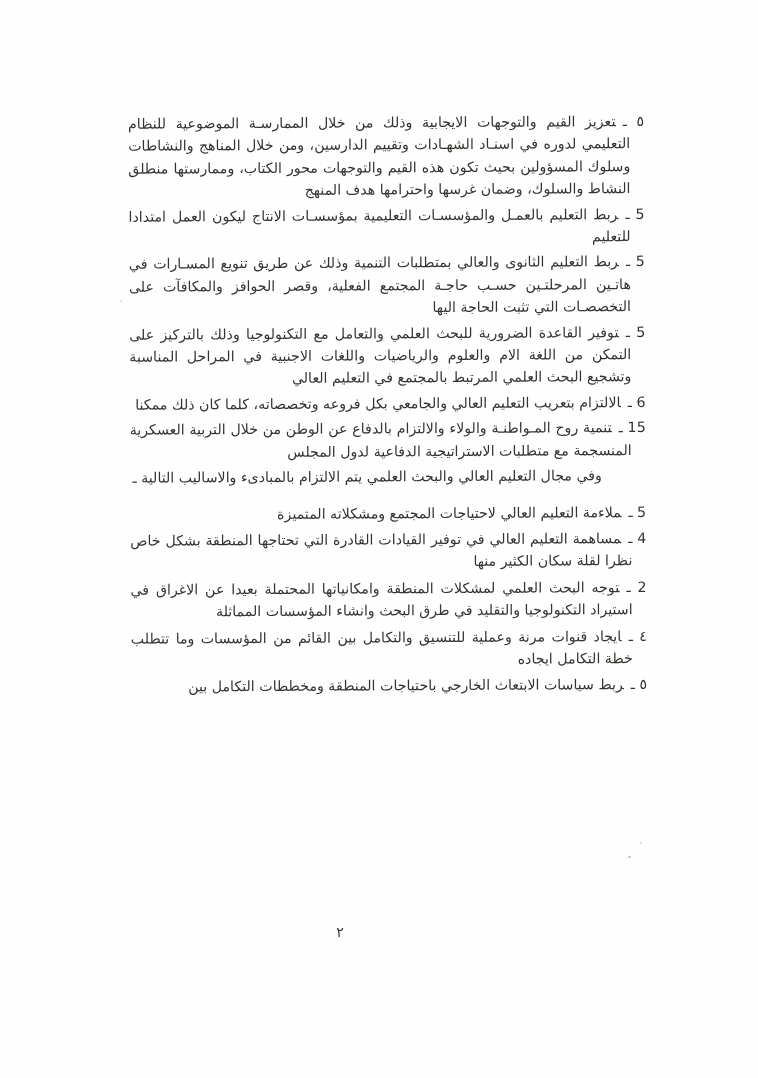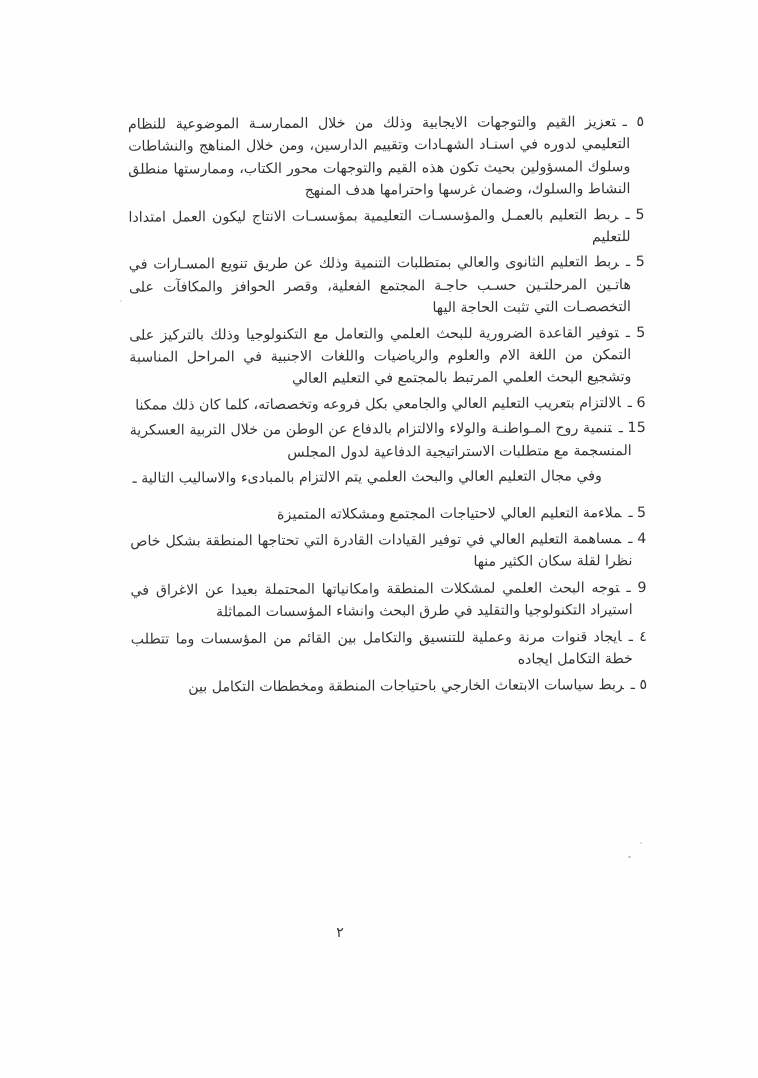--- a/index.html
+++ b/index.html
@@ -106,21 +106,21 @@
 
       <div class="item">
         <span class="marker">5 ـ</span><span class="item-text">ملاءمة التعليم العالي لاحتياجات المجتمع ومشكلاته المتميزة</span>
       </div>
 
       <div class="item">
         <span class="marker">4 ـ</span><span class="item-text">مساهمة التعليم العالي في توفير القيادات القادرة التي تحتاجها المنطقة بشكل خاص نظرا لقلة سكان الكثير منها</span>
       </div>
 
       <div class="item">
-        <span class="marker">9 ـ</span><span class="item-text">توجه البحث العلمي لمشكلات المنطقة وامكانياتها المحتملة بعيدا عن الاغراق في استيراد التكنولوجيا والتقليد في طرق البحث وانشاء المؤسسات المماثلة</span>
+        <span class="marker">2 ـ</span><span class="item-text">توجه البحث العلمي لمشكلات المنطقة وامكانياتها المحتملة بعيدا عن الاغراق في استيراد التكنولوجيا والتقليد في طرق البحث وانشاء المؤسسات المماثلة</span>
       </div>
 
       <div class="item">
         <span class="marker">٤ ـ</span><span class="item-text">ايجاد قنوات مرنة وعملية للتنسيق والتكامل بين القائم من المؤسسات وما تتطلب خطة التكامل ايجاده</span>
       </div>
 
       <div class="item">
         <span class="marker">٥ ـ</span><span class="item-text">ربط سياسات الابتعاث الخارجي باحتياجات المنطقة ومخططات التكامل بين</span>
       </div>
 

